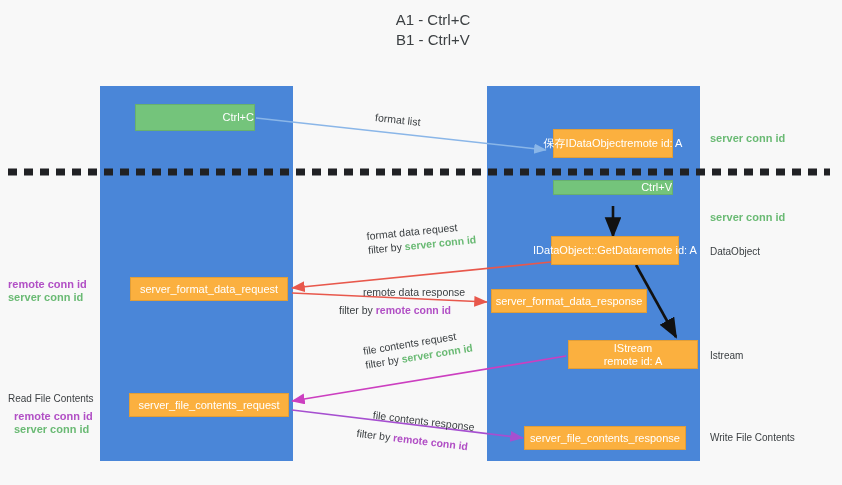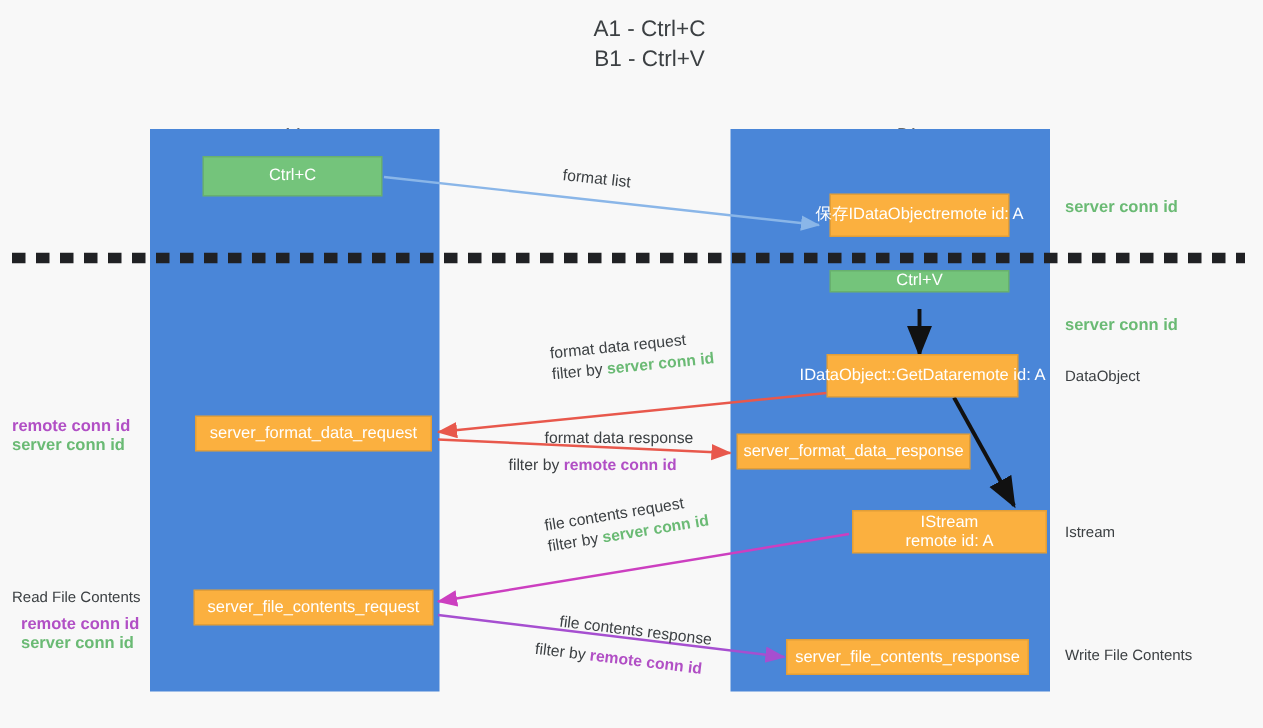--- a/index.html
+++ b/index.html
@@ -50,21 +50,21 @@
     align-items: center;
     justify-content: center;
     text-align: center;
     font-size: 11px;
     color: #ffffff;
     line-height: 13px;
     white-space: pre;
     border: 1px solid rgba(0,0,0,0.10);
   }
   .box.orange { background: #fbb03f; }
-  .box.green  { background: #74c47b; }
+  .box.green  { background: #74c47b; justify-content: flex-end; }
   .sidelabel {
     position: absolute;
     font-size: 10px;
     color: #3c4043;
     white-space: nowrap;
   }
   .connlabel {
     position: absolute;
     font-size: 11px;
     font-weight: bold;
@@ -207,21 +207,21 @@
   </div>
 
   <div class="edgelabel" style="left:366px; top:229px; transform: rotate(-5.7deg);">
     <div>format data request</div>
     <div>
       <span>filter by </span><b class="green-txt">server conn id</b>
     </div>
   </div>
 
   <div class="edgelabel" style="left:339px; top:285px;">
-    <div style="padding-left:24px;">format data response</div>
+    <div style="padding-left:24px;">remote data response</div>
     <div style="padding-top:4px;">
       <span>filter by </span><b class="purple-txt">remote conn id</b>
     </div>
   </div>
 
   <div class="edgelabel" style="left:362px; top:344px; transform: rotate(-9.3deg);">
     <div>file contents request</div>
     <div>
       <span>filter by </span><b class="green-txt">server conn id</b>
     </div>

